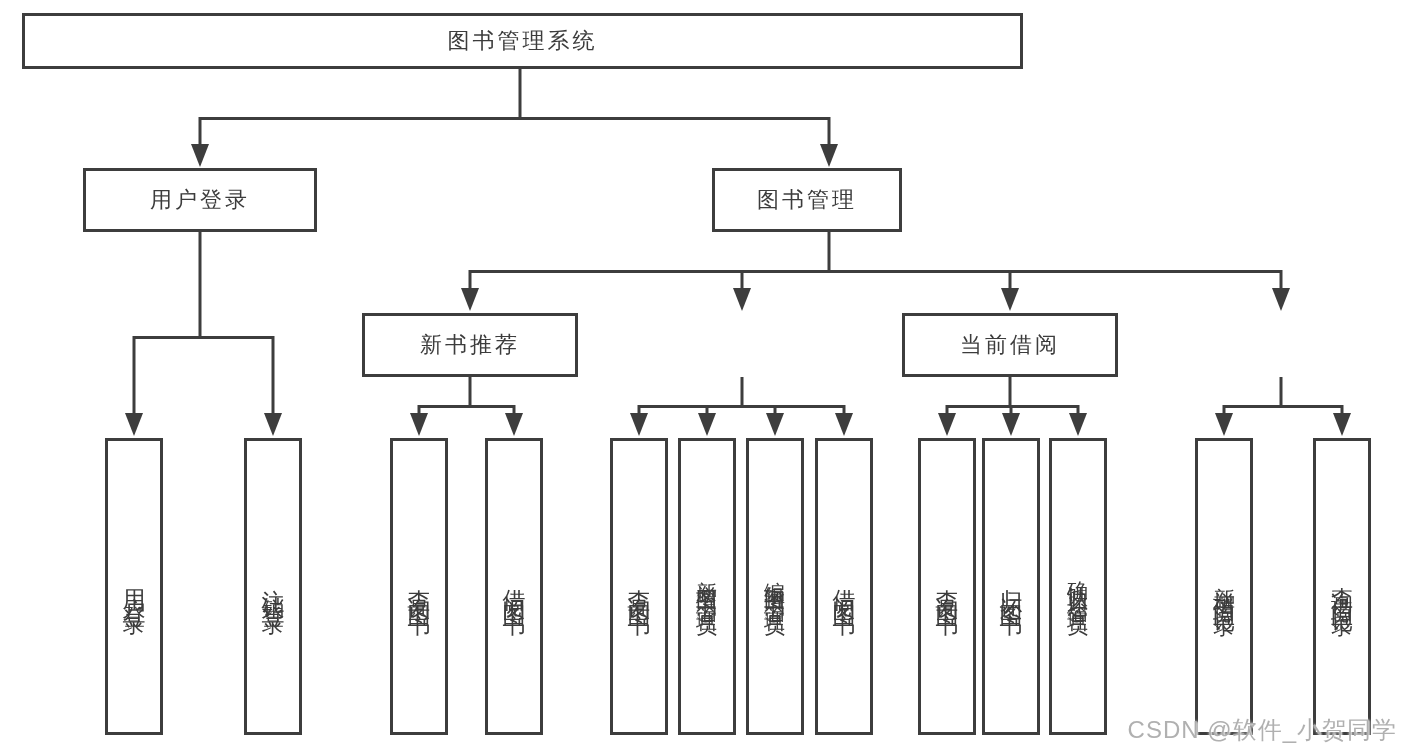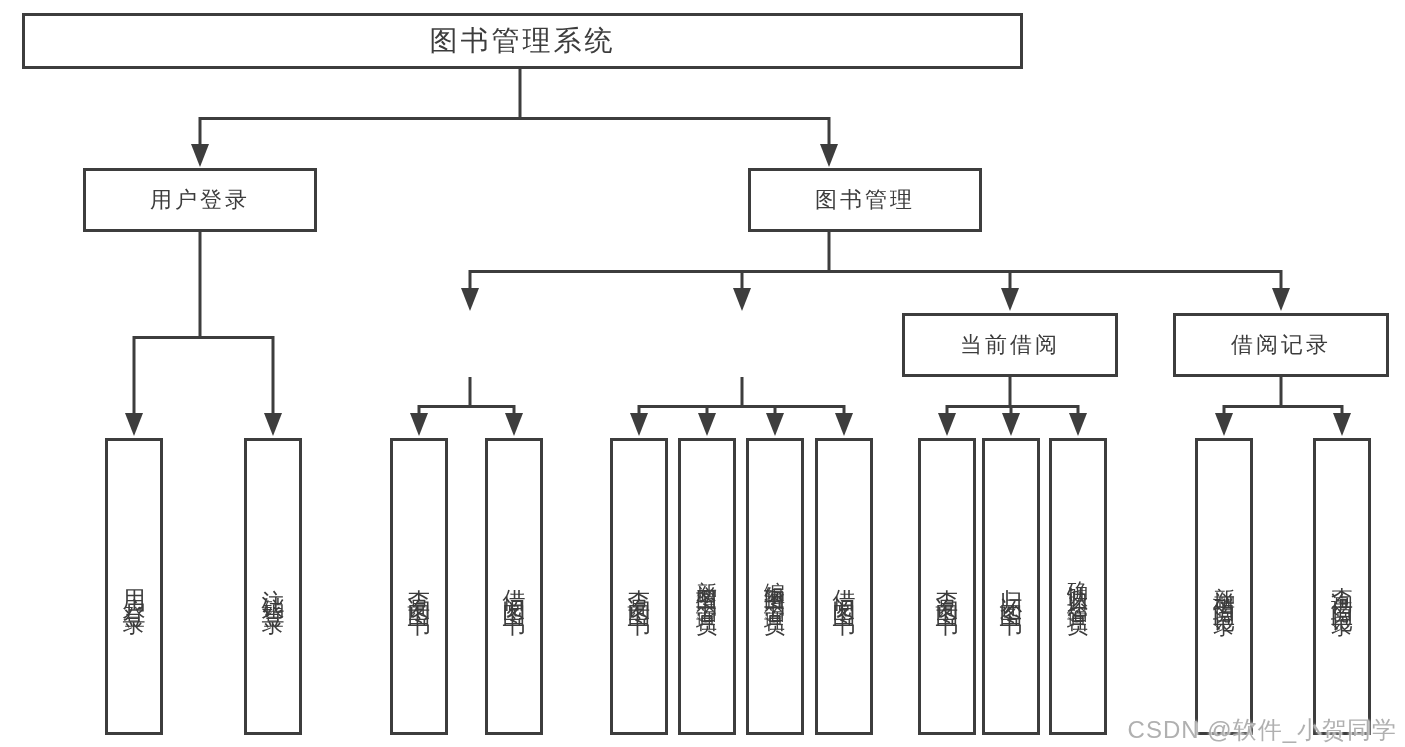--- a/index.html
+++ b/index.html
@@ -34,21 +34,21 @@
     color: #3c3c3c;
     z-index: 2;
   }
   .hlabel {
     font-size: 22px;
     letter-spacing: 3px;
     white-space: nowrap;
     line-height: 1;
   }
   .root-label {
-    font-size: 28px;
+    font-size: 22px;
     letter-spacing: 3px;
   }
   .leaf {
     width: 58px;
     height: 297px;
     top: 438px;
   }
   .vtext {
     writing-mode: vertical-rl;
     text-orientation: mixed;
@@ -140,30 +140,30 @@
     </g>
   </svg>
 
   <div class="node" style="left:22px; top:13px; width:1001px; height:56px;">
     <span class="hlabel root-label">图书管理系统</span>
   </div>
 
   <div class="node" style="left:83px; top:168px; width:234px; height:64px;">
     <span class="hlabel">用户登录</span>
   </div>
-  <div class="node" style="left:712px; top:168px; width:234px; height:64px;margin-left:36px;">
+  <div class="node" style="left:712px; top:168px; width:190px; height:64px;">
     <span class="hlabel">图书管理</span>
   </div>
 
+  <div class="node" style="left:362px; top:313px; width:216px; height:64px;">
+    <span class="hlabel">新书推荐</span>
+  </div>
   <div class="node" style="left:902px; top:313px; width:216px; height:64px;">
     <span class="hlabel">当前借阅</span>
   </div>
-  <div class="node" style="left:1173px; top:313px; width:216px; height:64px;">
-    <span class="hlabel">借阅记录</span>
-  </div>
 
   <div class="node leaf" style="left:105px;">
     <span class="vtext">用户登录</span>
   </div>
   <div class="node leaf" style="left:244px;">
     <span class="vtext">注销登录</span>
   </div>
 
   <div class="node leaf" style="left:390px;">
     <span class="vtext">查询图书</span>

